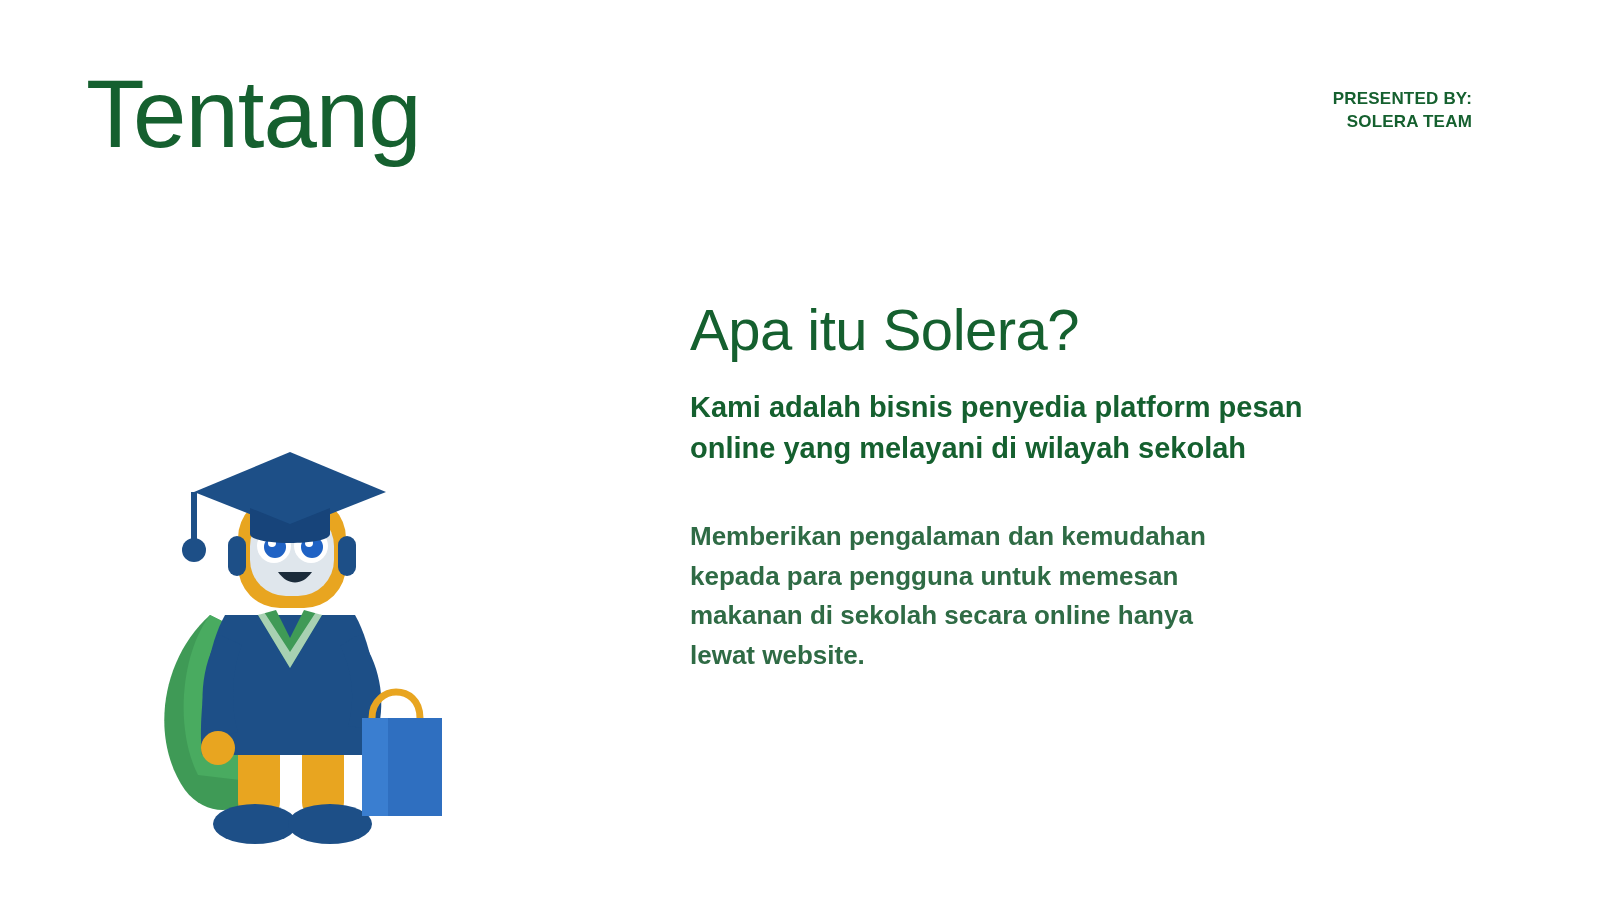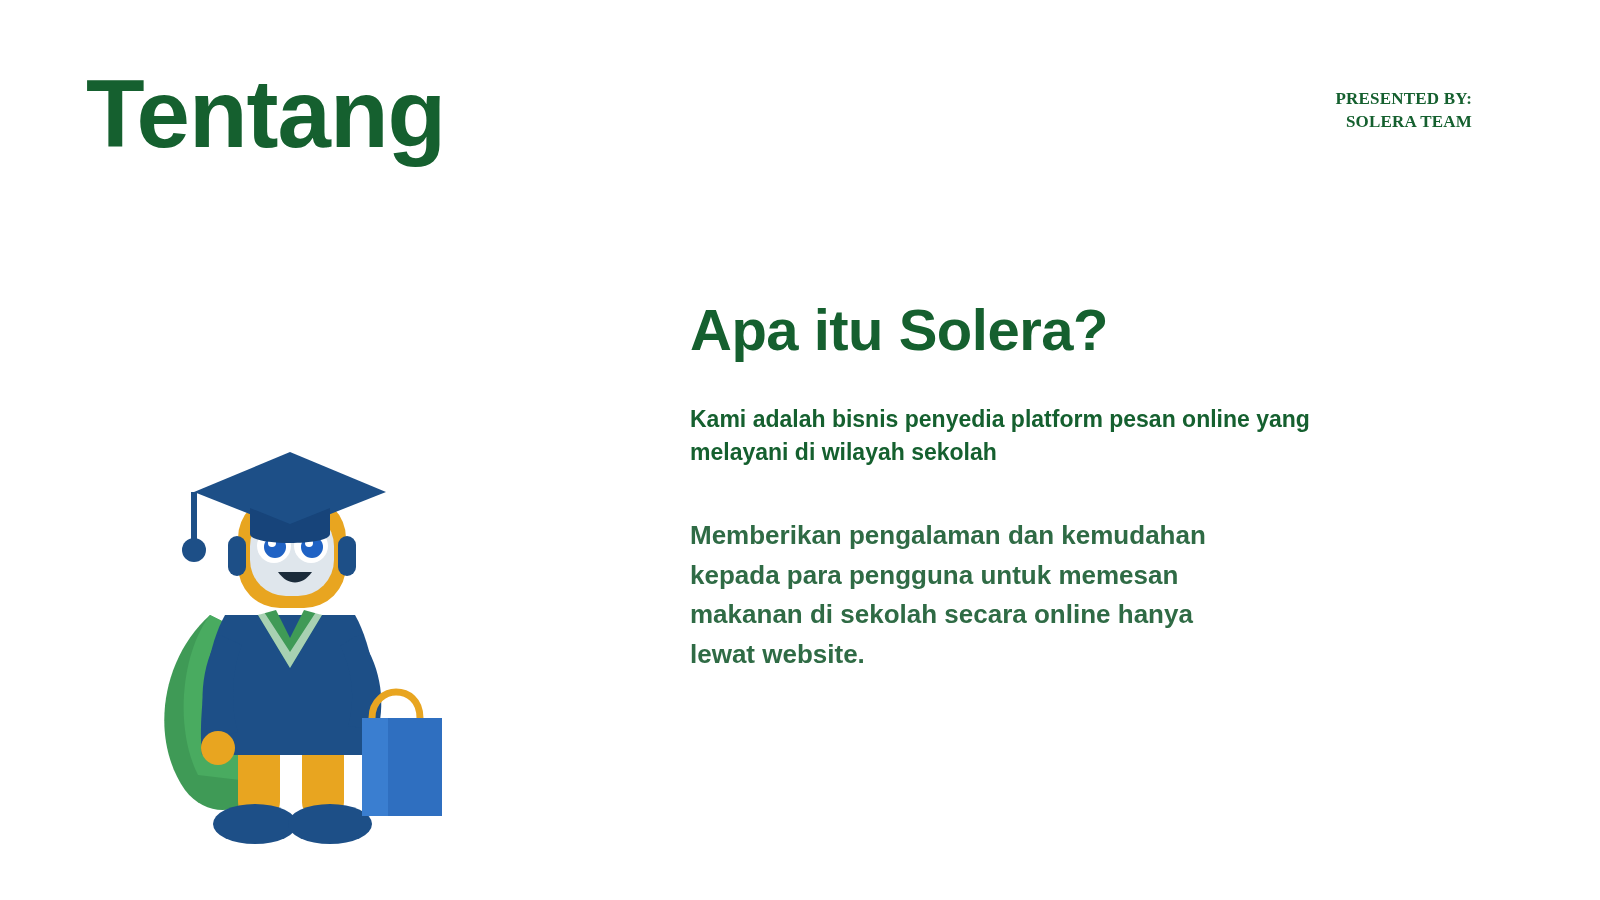--- a/index.html
+++ b/index.html
@@ -21,60 +21,59 @@
   }
 
   
   .slide-title {
     position: absolute;
     left: 86px;
     top: 60px;
     width: 560px;
     color: #15602f;
     font-size: 96px;
-    font-weight: bold;
+    font-weight: normal;
     line-height: 1.12;
     letter-spacing: -1px;
   }
   .slide-title .line {
     display: block;
   }
 
   
   .presented-by {
     position: absolute;
     right: 128px;
     top: 88px;
     text-align: right;
     color: #15602f;
     font-size: 17px;
     font-weight: bold;
     line-height: 1.35;
     letter-spacing: 0.2px;
-    font-family: Liberation Serif, serif;
   }
 
   
   .content {
     position: absolute;
     left: 690px;
     top: 300px;
     width: 640px;
   }
   .content-heading {
     color: #15602f;
     font-size: 58px;
-    font-weight: bold;
+    font-weight: normal;
     letter-spacing: -0.5px;
-    margin: 0 0 42px 0;
+    margin: 0 0 26px 0;
     line-height: 1.05;
   }
   .content-lead {
     color: #15602f;
-    font-size: 23px;
+    font-size: 29px;
     font-weight: bold;
     line-height: 1.42;
     margin: 0 0 48px 0;
     width: 620px;
   }
   .content-body {
     color: #2f6b45;
     font-size: 26px;
     font-weight: bold;
     line-height: 1.52;

